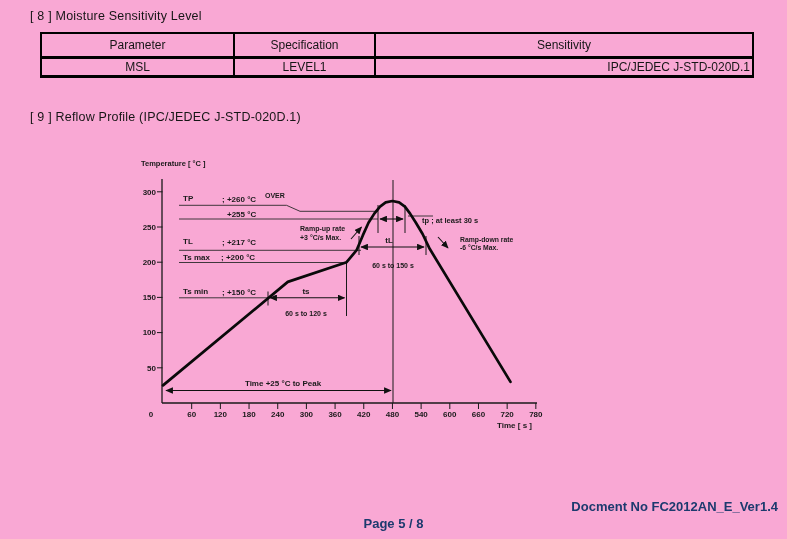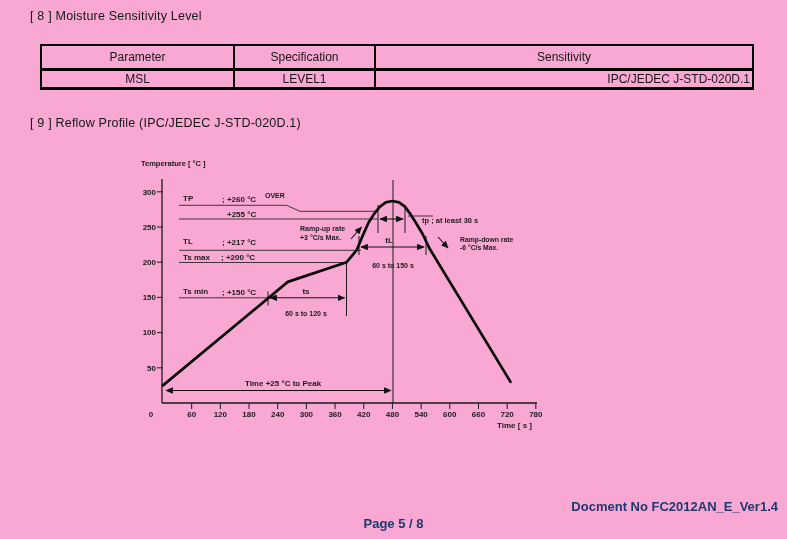--- a/index.html
+++ b/index.html
@@ -10,24 +10,24 @@
     font-family:"Liberation Sans", sans-serif;
     color:#111;
     overflow:hidden;
   }
   .sec-title{
     position:absolute;left:30px;
     font-size:12.5px;letter-spacing:0.2px;color:#161616;
     white-space:nowrap;
   }
   #title8{top:9px;}
-  #title9{top:116px;}
+  #title9{top:110px;}
 
   table.msl{
-    position:absolute;left:40px;top:44px;width:714px;
+    position:absolute;left:40px;top:32px;width:714px;
     border-collapse:collapse;table-layout:fixed;
     font-size:12px;color:#161616;
   }
   table.msl th, table.msl td{
     border:2px solid #000;
     font-weight:normal;
     padding:0 2px;
     overflow:hidden;white-space:nowrap;
   }
   table.msl th{height:22px;border-bottom:3px solid #000;text-align:center;}

